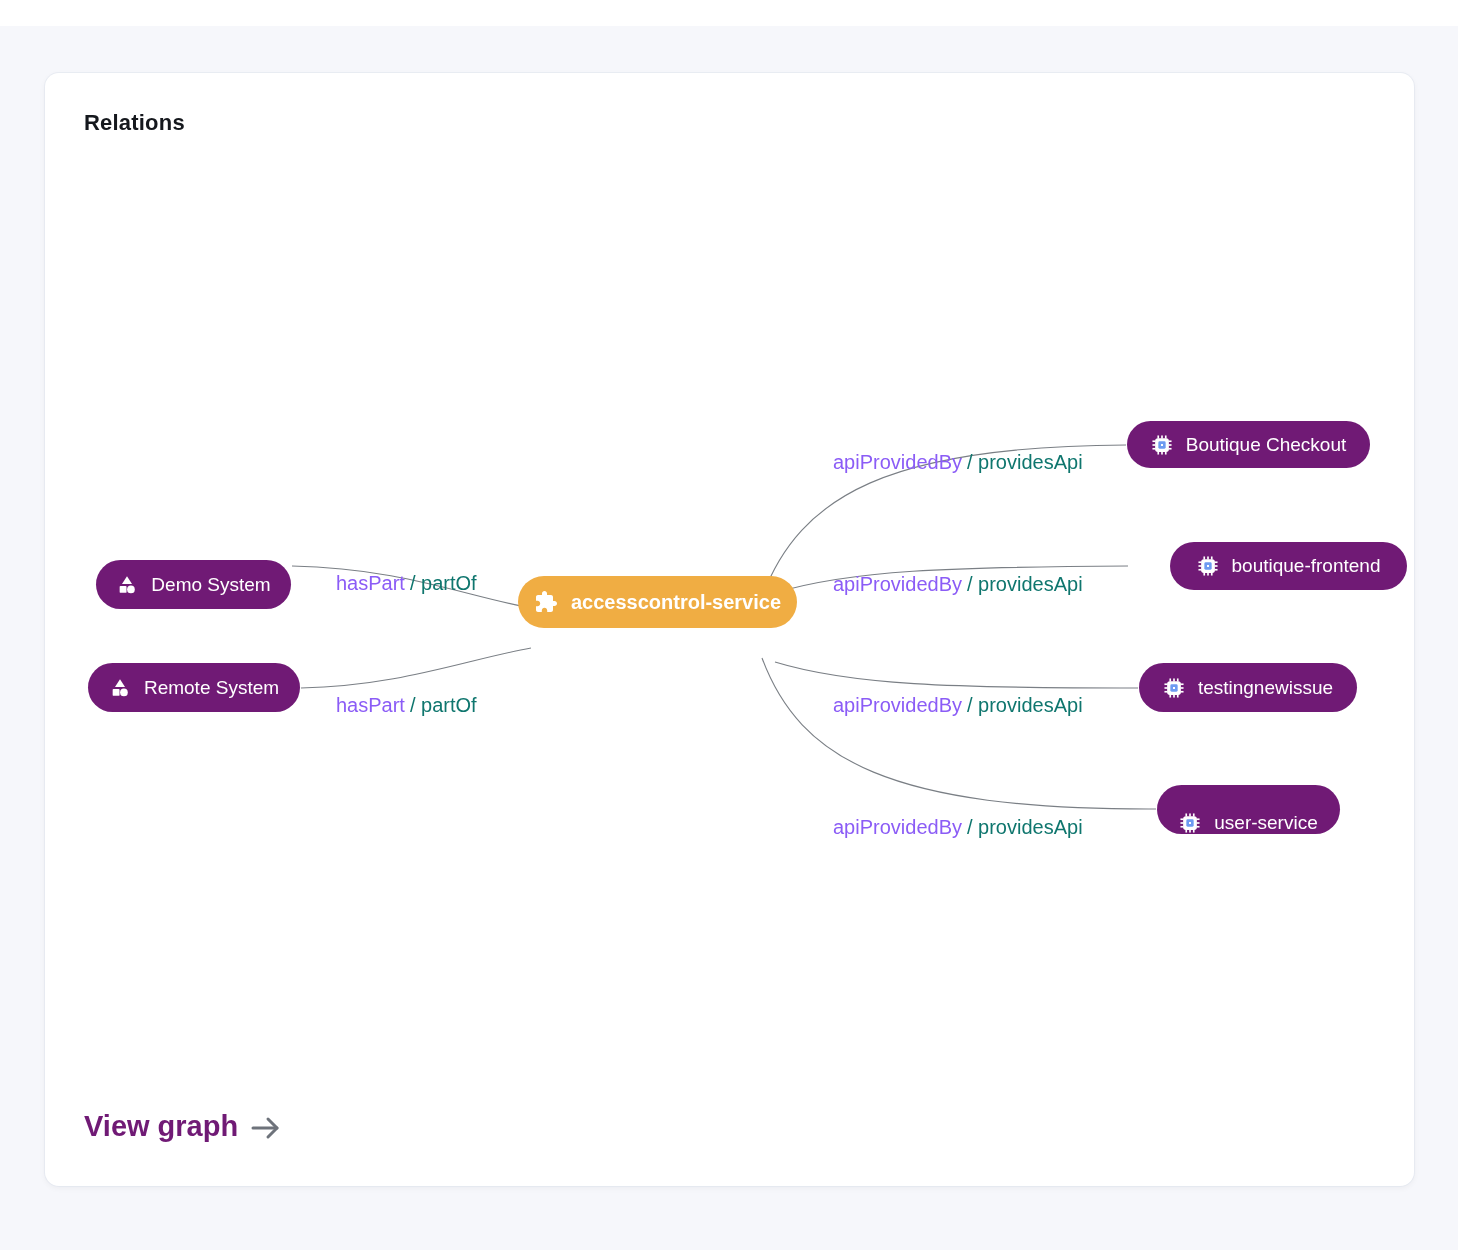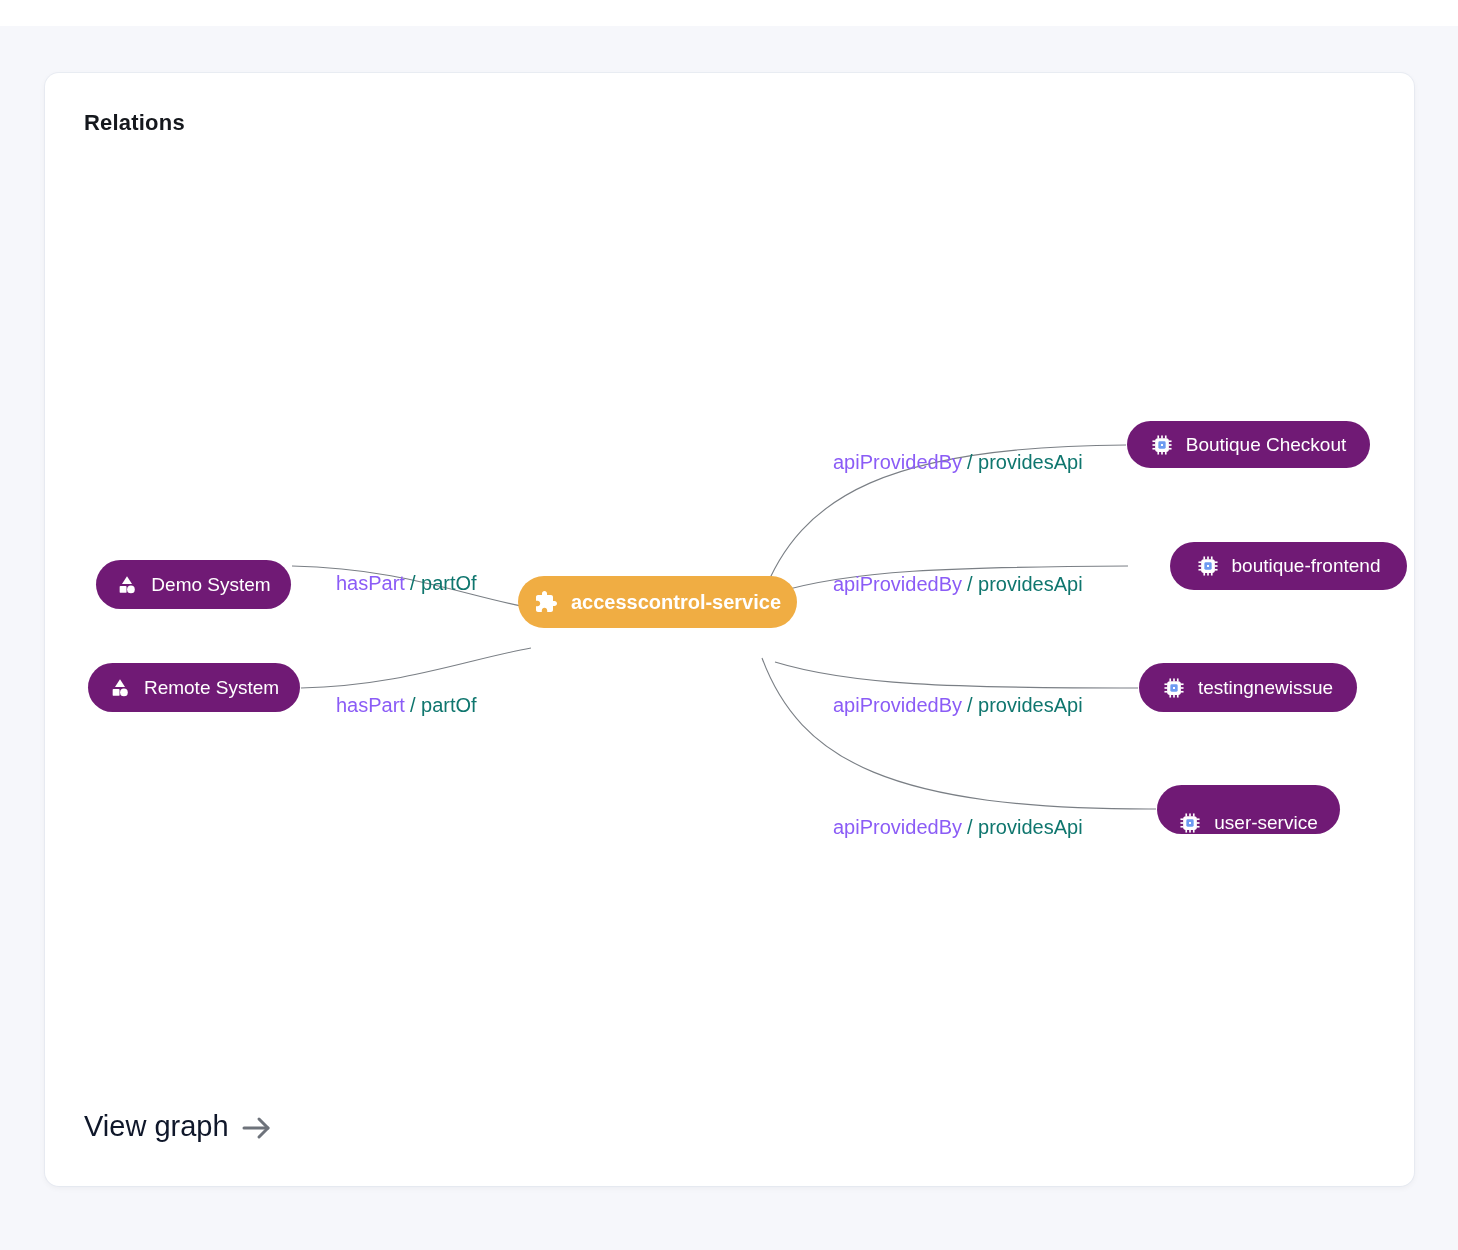--- a/index.html
+++ b/index.html
@@ -38,21 +38,21 @@
 
   .edge-label {
     position:absolute; font-size:20px; white-space:nowrap; line-height:26px;
   }
   .edge-label .lp { color:#8b5cf6; font-weight:500; }
   .edge-label .ls { color:#0f766e; font-weight:400; margin-left:5px; }
 
   .view-graph {
     position:absolute; left:84px; top:1110px;
     display:flex; align-items:center; gap:12px;
-    font-size:29px; font-weight:400; color:#0f172a; cursor:pointer;
+    font-size:29px; font-weight:700; color:#701a75; cursor:pointer;
   }
   .view-graph svg { display:block; margin-top:3px; }
 </style>
 </head>
 <body>
 
 <div class="top-strip"></div>
 
 <div class="card">
   <div class="panel-title" style="position:absolute; left:39px; top:37px;">Relations</div>

